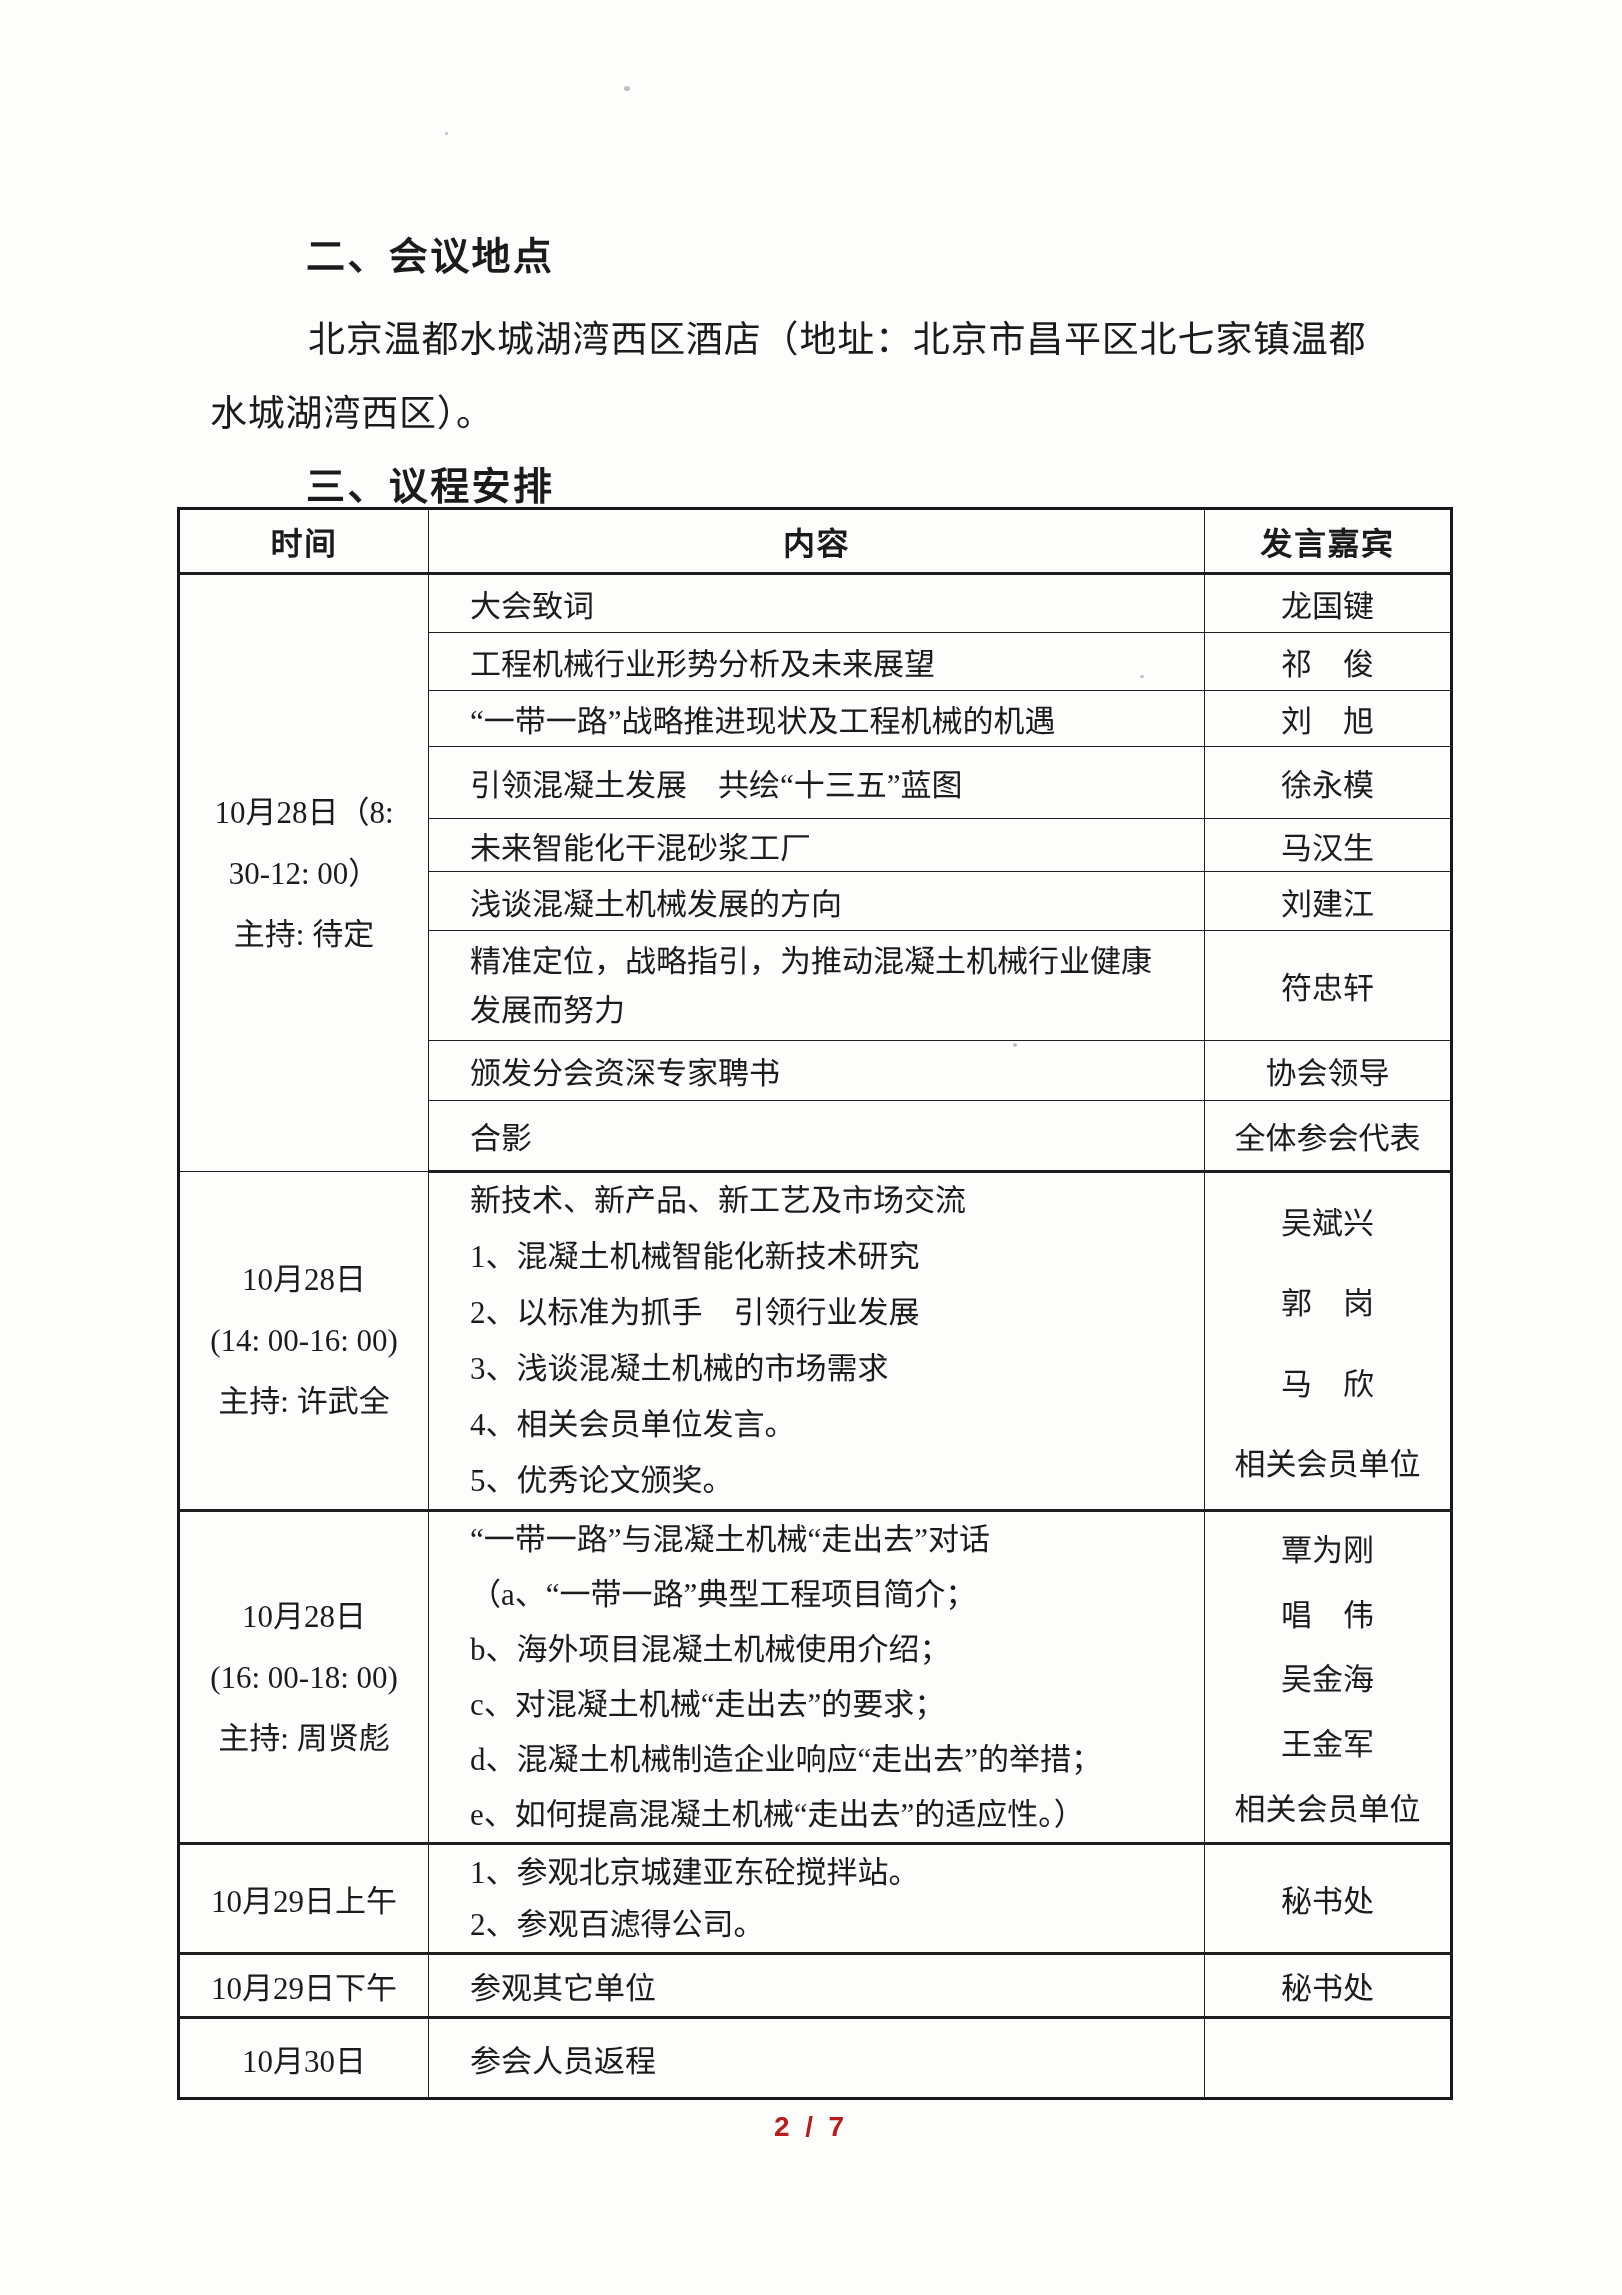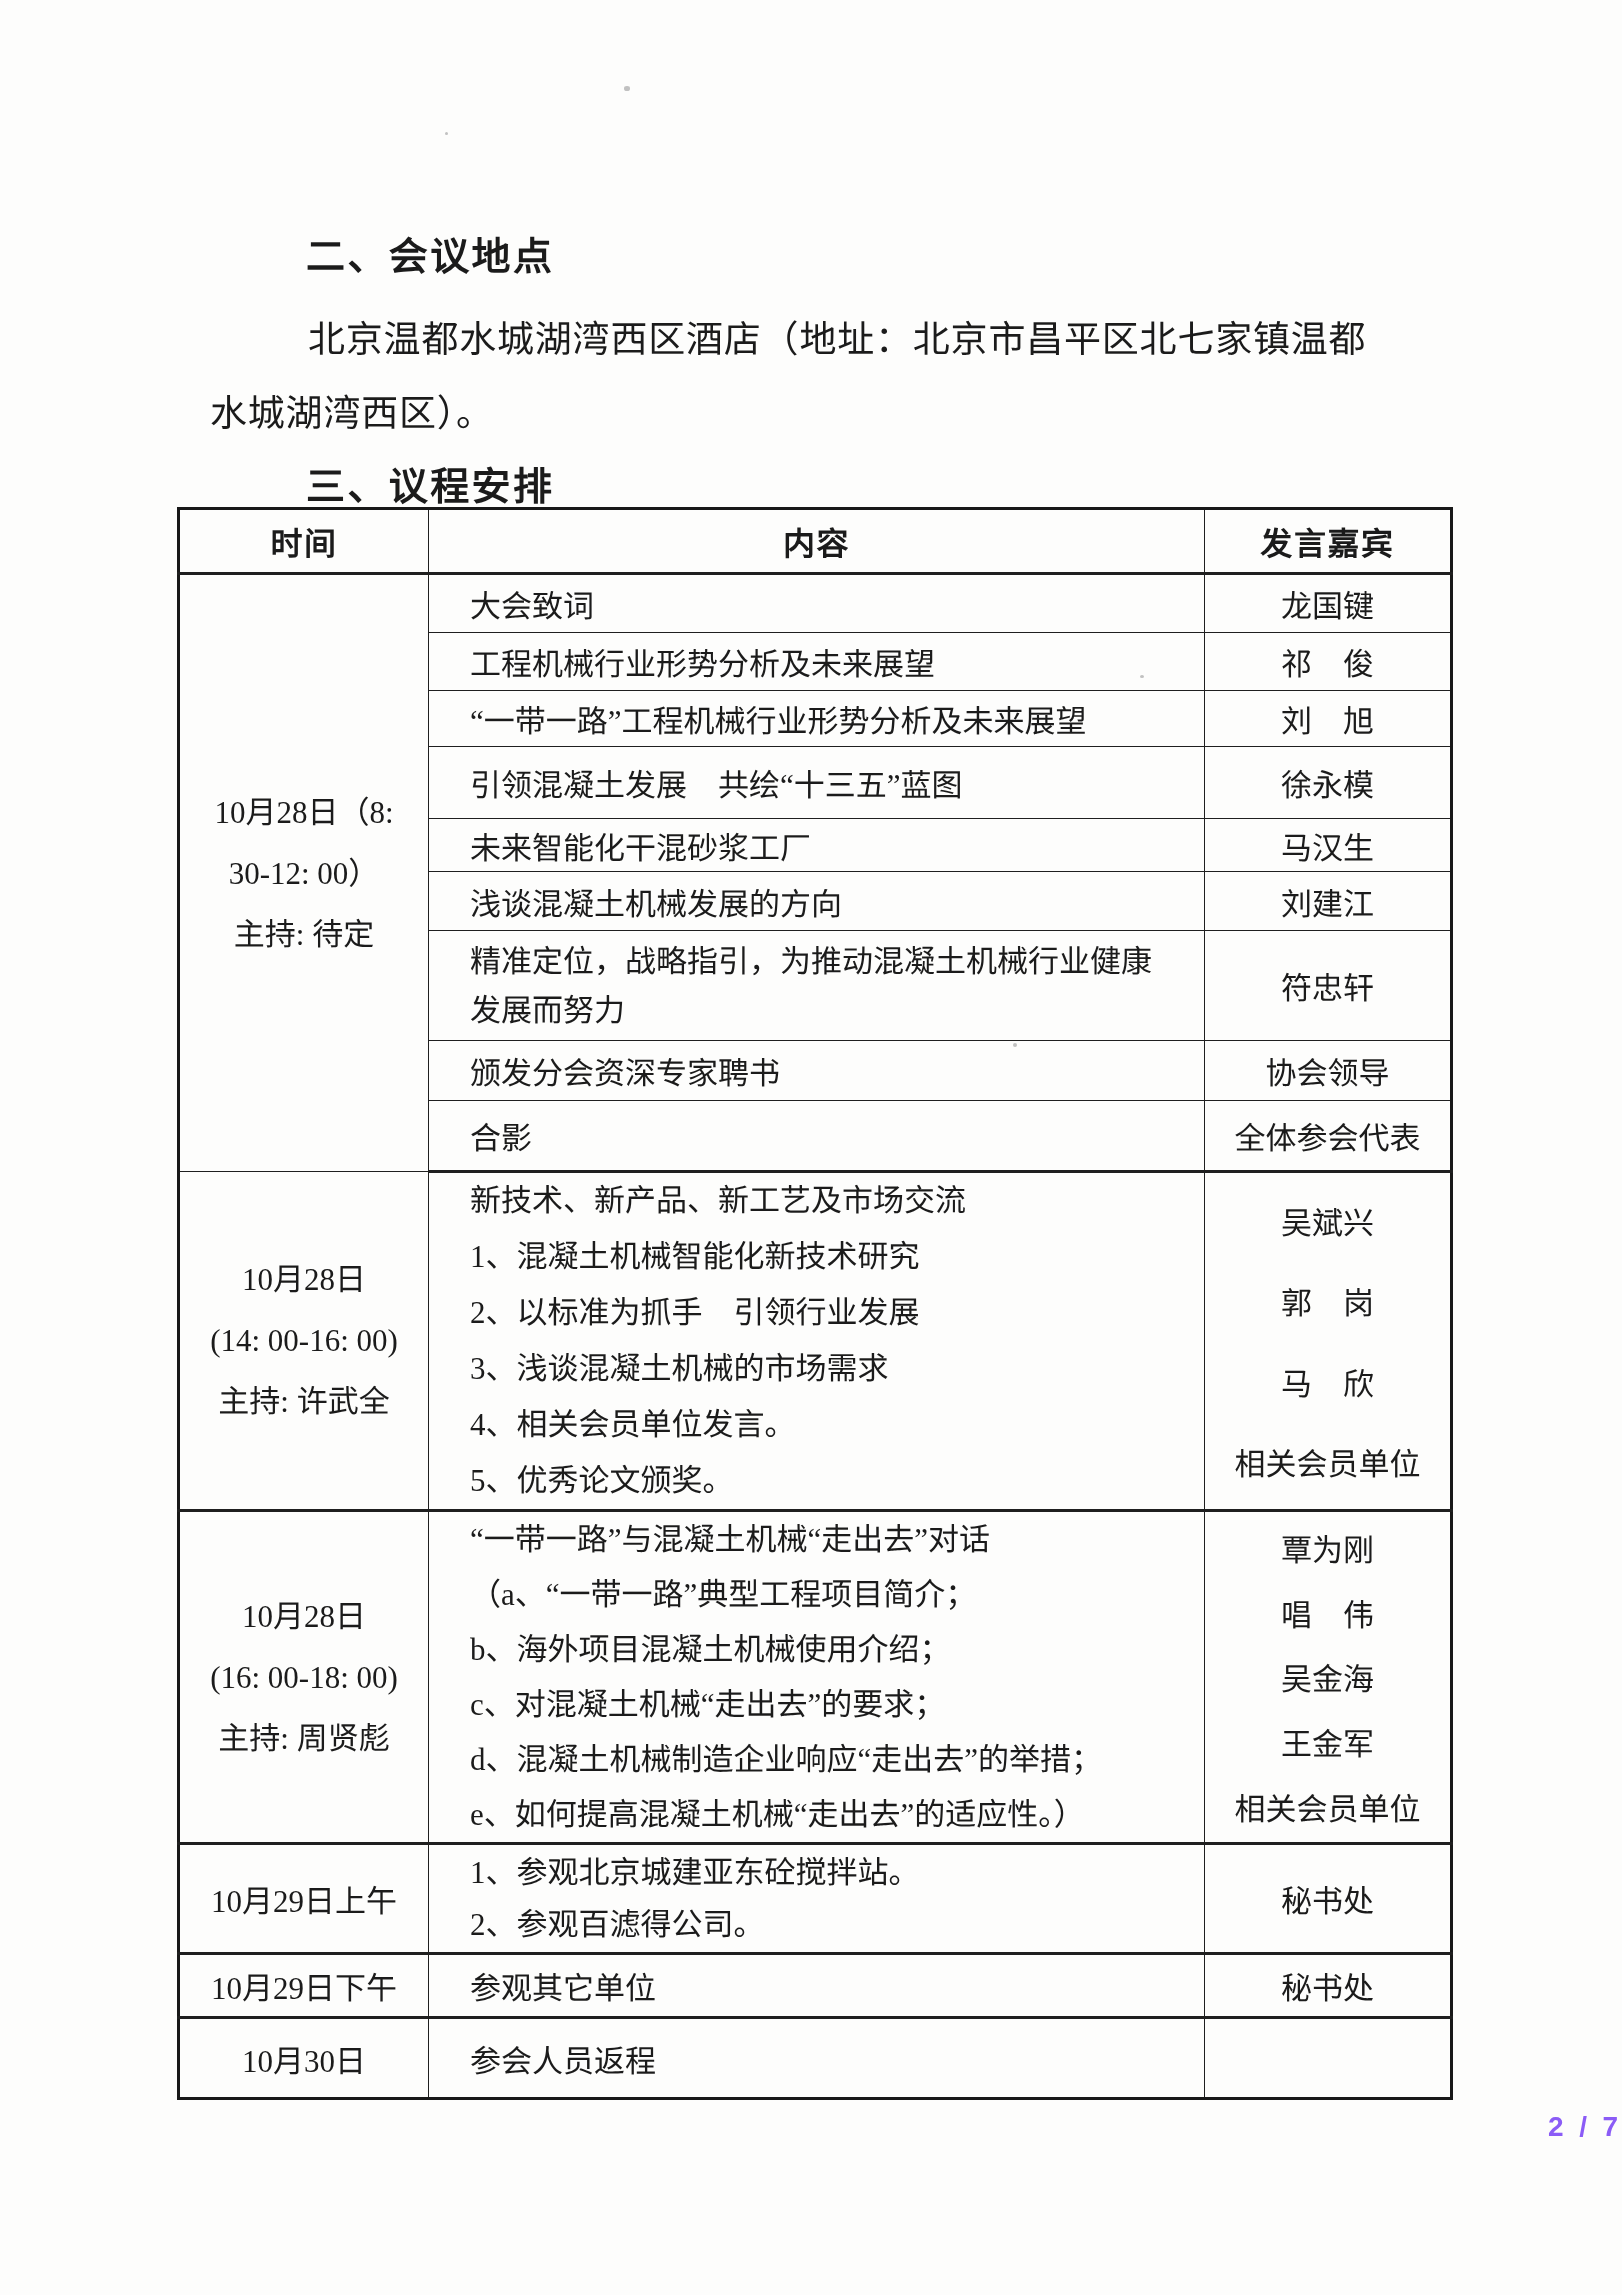--- a/index.html
+++ b/index.html
@@ -77,24 +77,24 @@
     align-items:center;
   }
   .gs-418 { height:322px; }
   .gs-420 { height:324px; }
   .guest-stack div { white-space:nowrap;text-align:right; }
 
   .wrap2 { line-height:49px; }
 
   #page-number {
     position:absolute; left:0; top:2111px; width:100%;
-    text-align:right;
+    text-align:center;
     font-family:"Liberation Sans","DejaVu Sans",sans-serif;
     font-weight:700; font-size:28px; letter-spacing:3.9px;
-    color:#8b5cf6;
+    color:#b91c1c;
   }
 </style>
 </head>
 <body>
 
 <div class="page">
 
   <span class="speck" style="left:624px;top:86px;width:5.5px;height:4.7px;"></span>
   <span class="speck" style="left:445px;top:132px;width:3.1px;height:3.1px;"></span>
   <span class="speck" style="left:1140px;top:675px;width:3.9px;height:3.1px;"></span>
@@ -129,21 +129,21 @@
         <div class="time-line">主持: 待定</div>
       </td>
       <td class="c-cont content">大会致词</td>
       <td class="c-guest">龙国键</td>
     </tr>
     <tr style="height:58px;">
       <td class="c-cont content">工程机械行业形势分析及未来展望</td>
       <td class="c-guest">祁　俊</td>
     </tr>
     <tr style="height:56px;">
-      <td class="c-cont content">“一带一路”工程机械行业形势分析及未来展望</td>
+      <td class="c-cont content">“一带一路”战略推进现状及工程机械的机遇</td>
       <td class="c-guest">刘　旭</td>
     </tr>
     <tr style="height:72px;">
       <td class="c-cont content">引领混凝土发展　共绘“十三五”蓝图</td>
       <td class="c-guest">徐永模</td>
     </tr>
     <tr style="height:53px;">
       <td class="c-cont content">未来智能化干混砂浆工厂</td>
       <td class="c-guest">马汉生</td>
     </tr>

